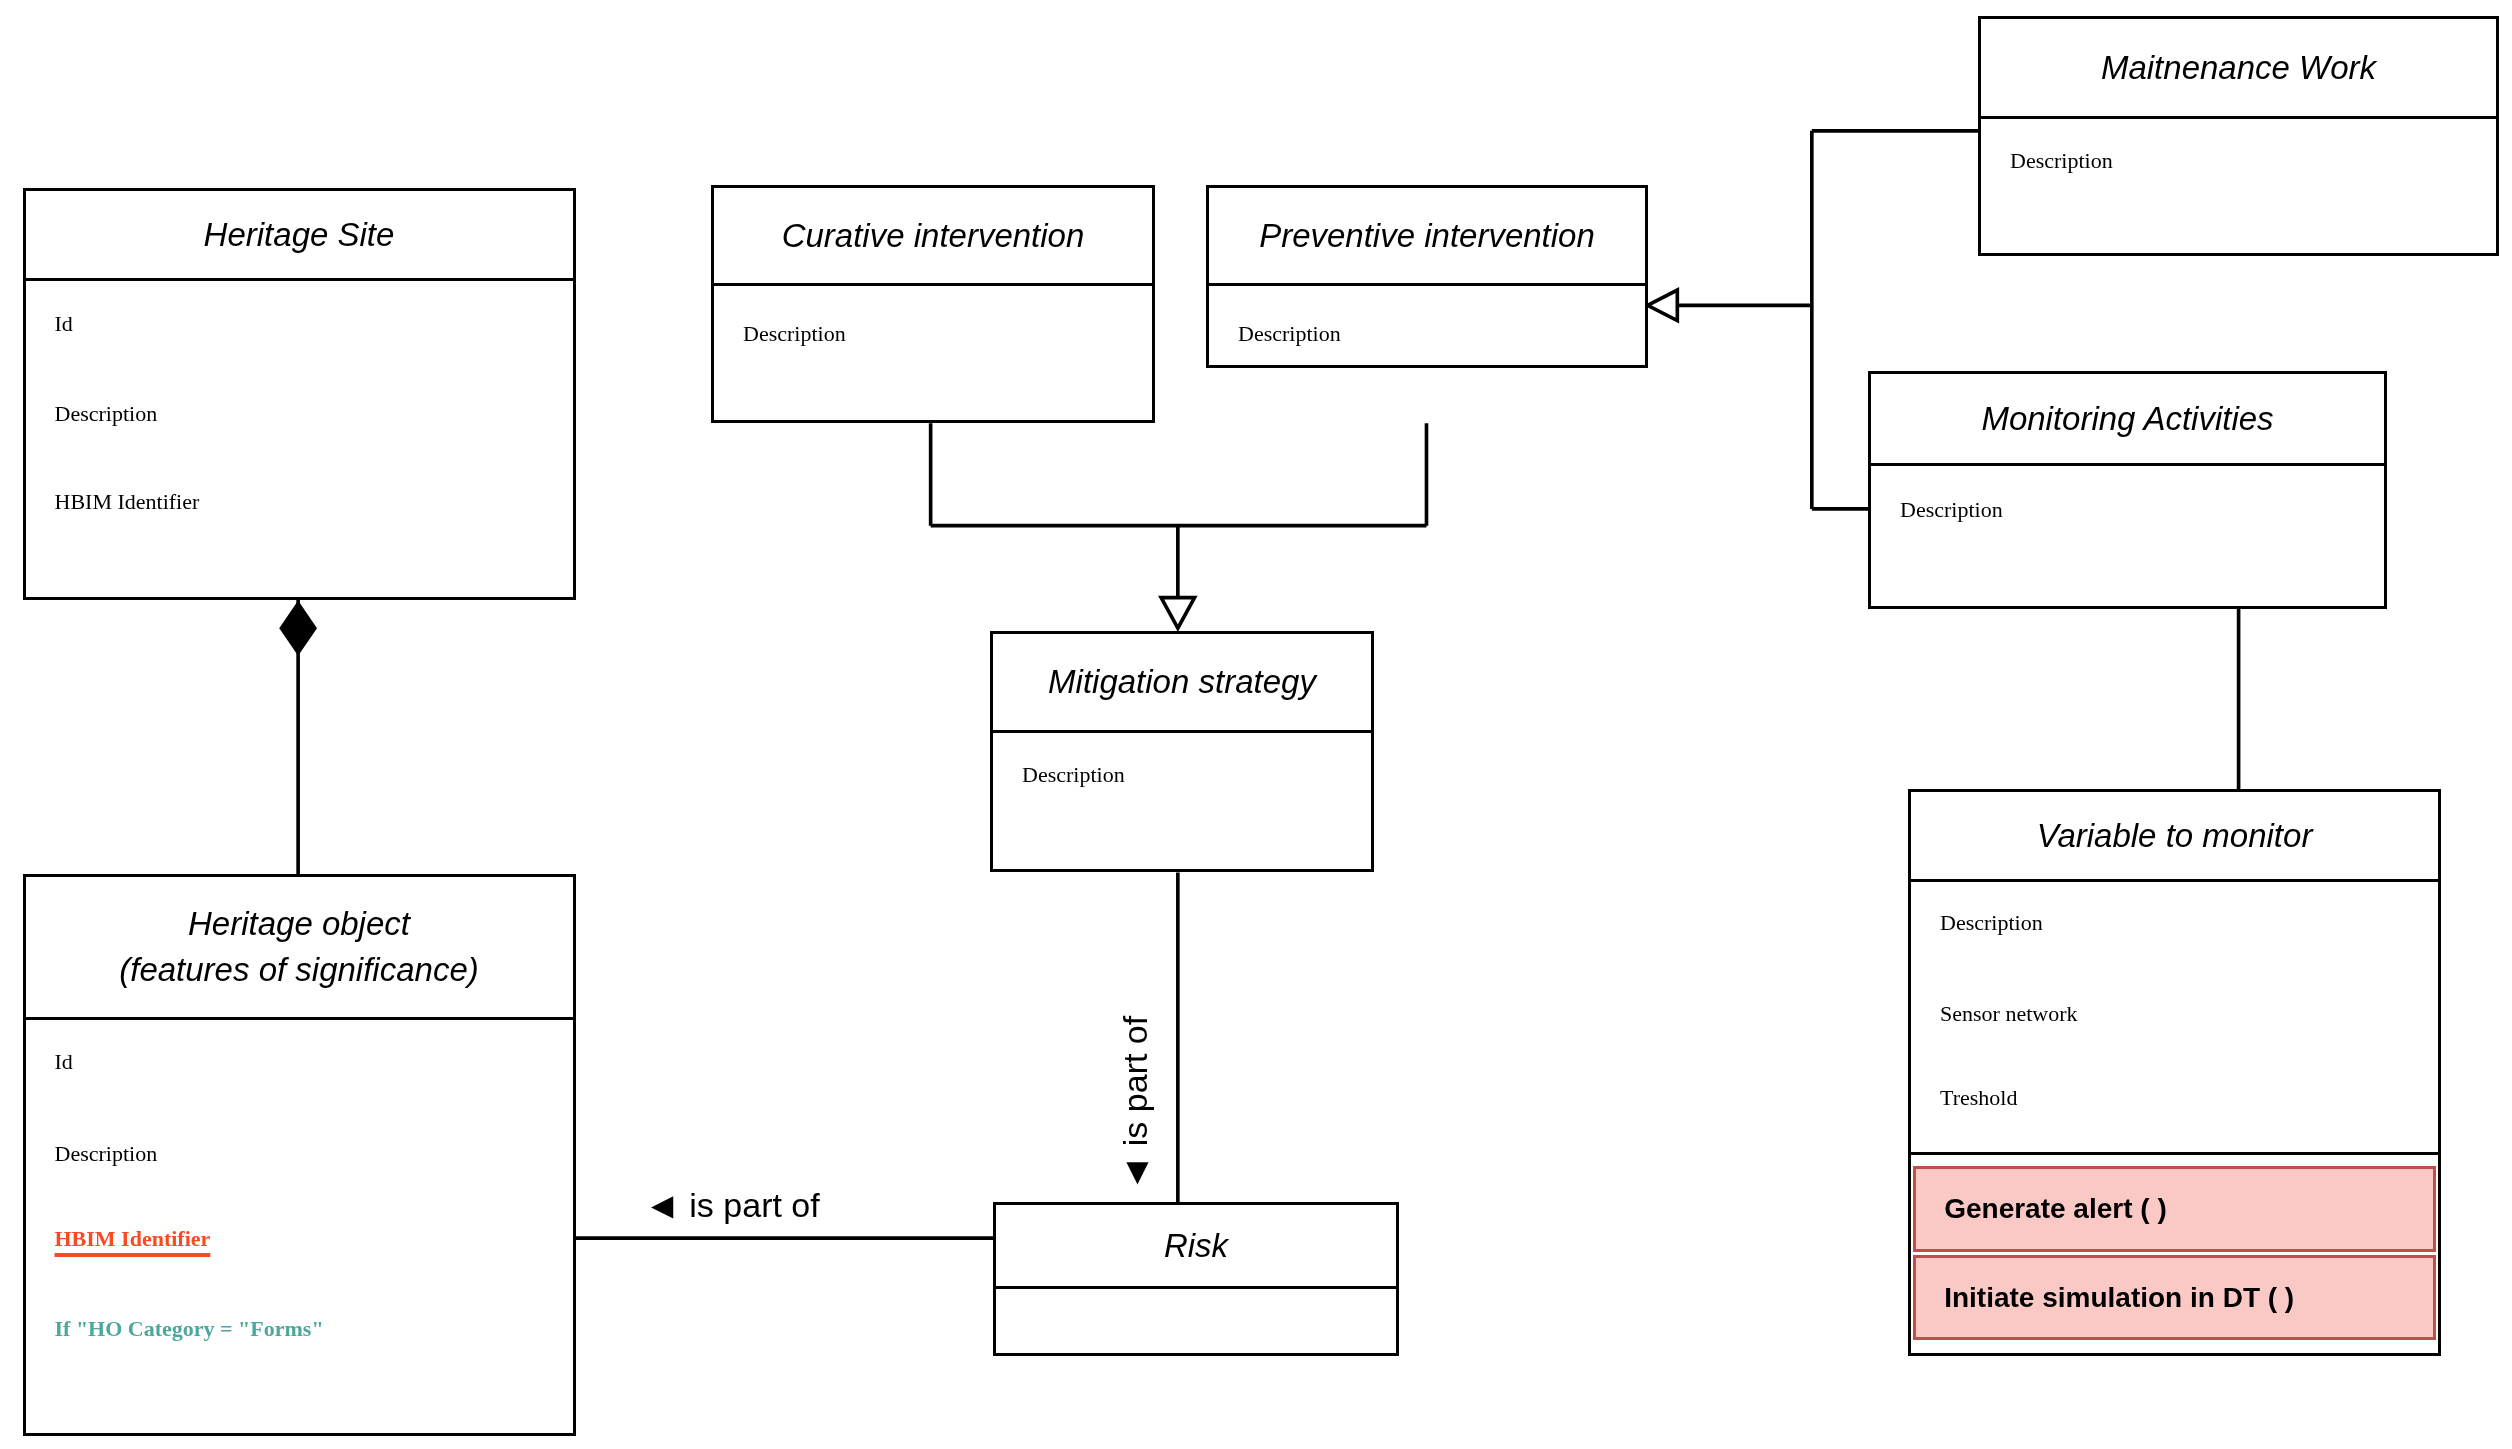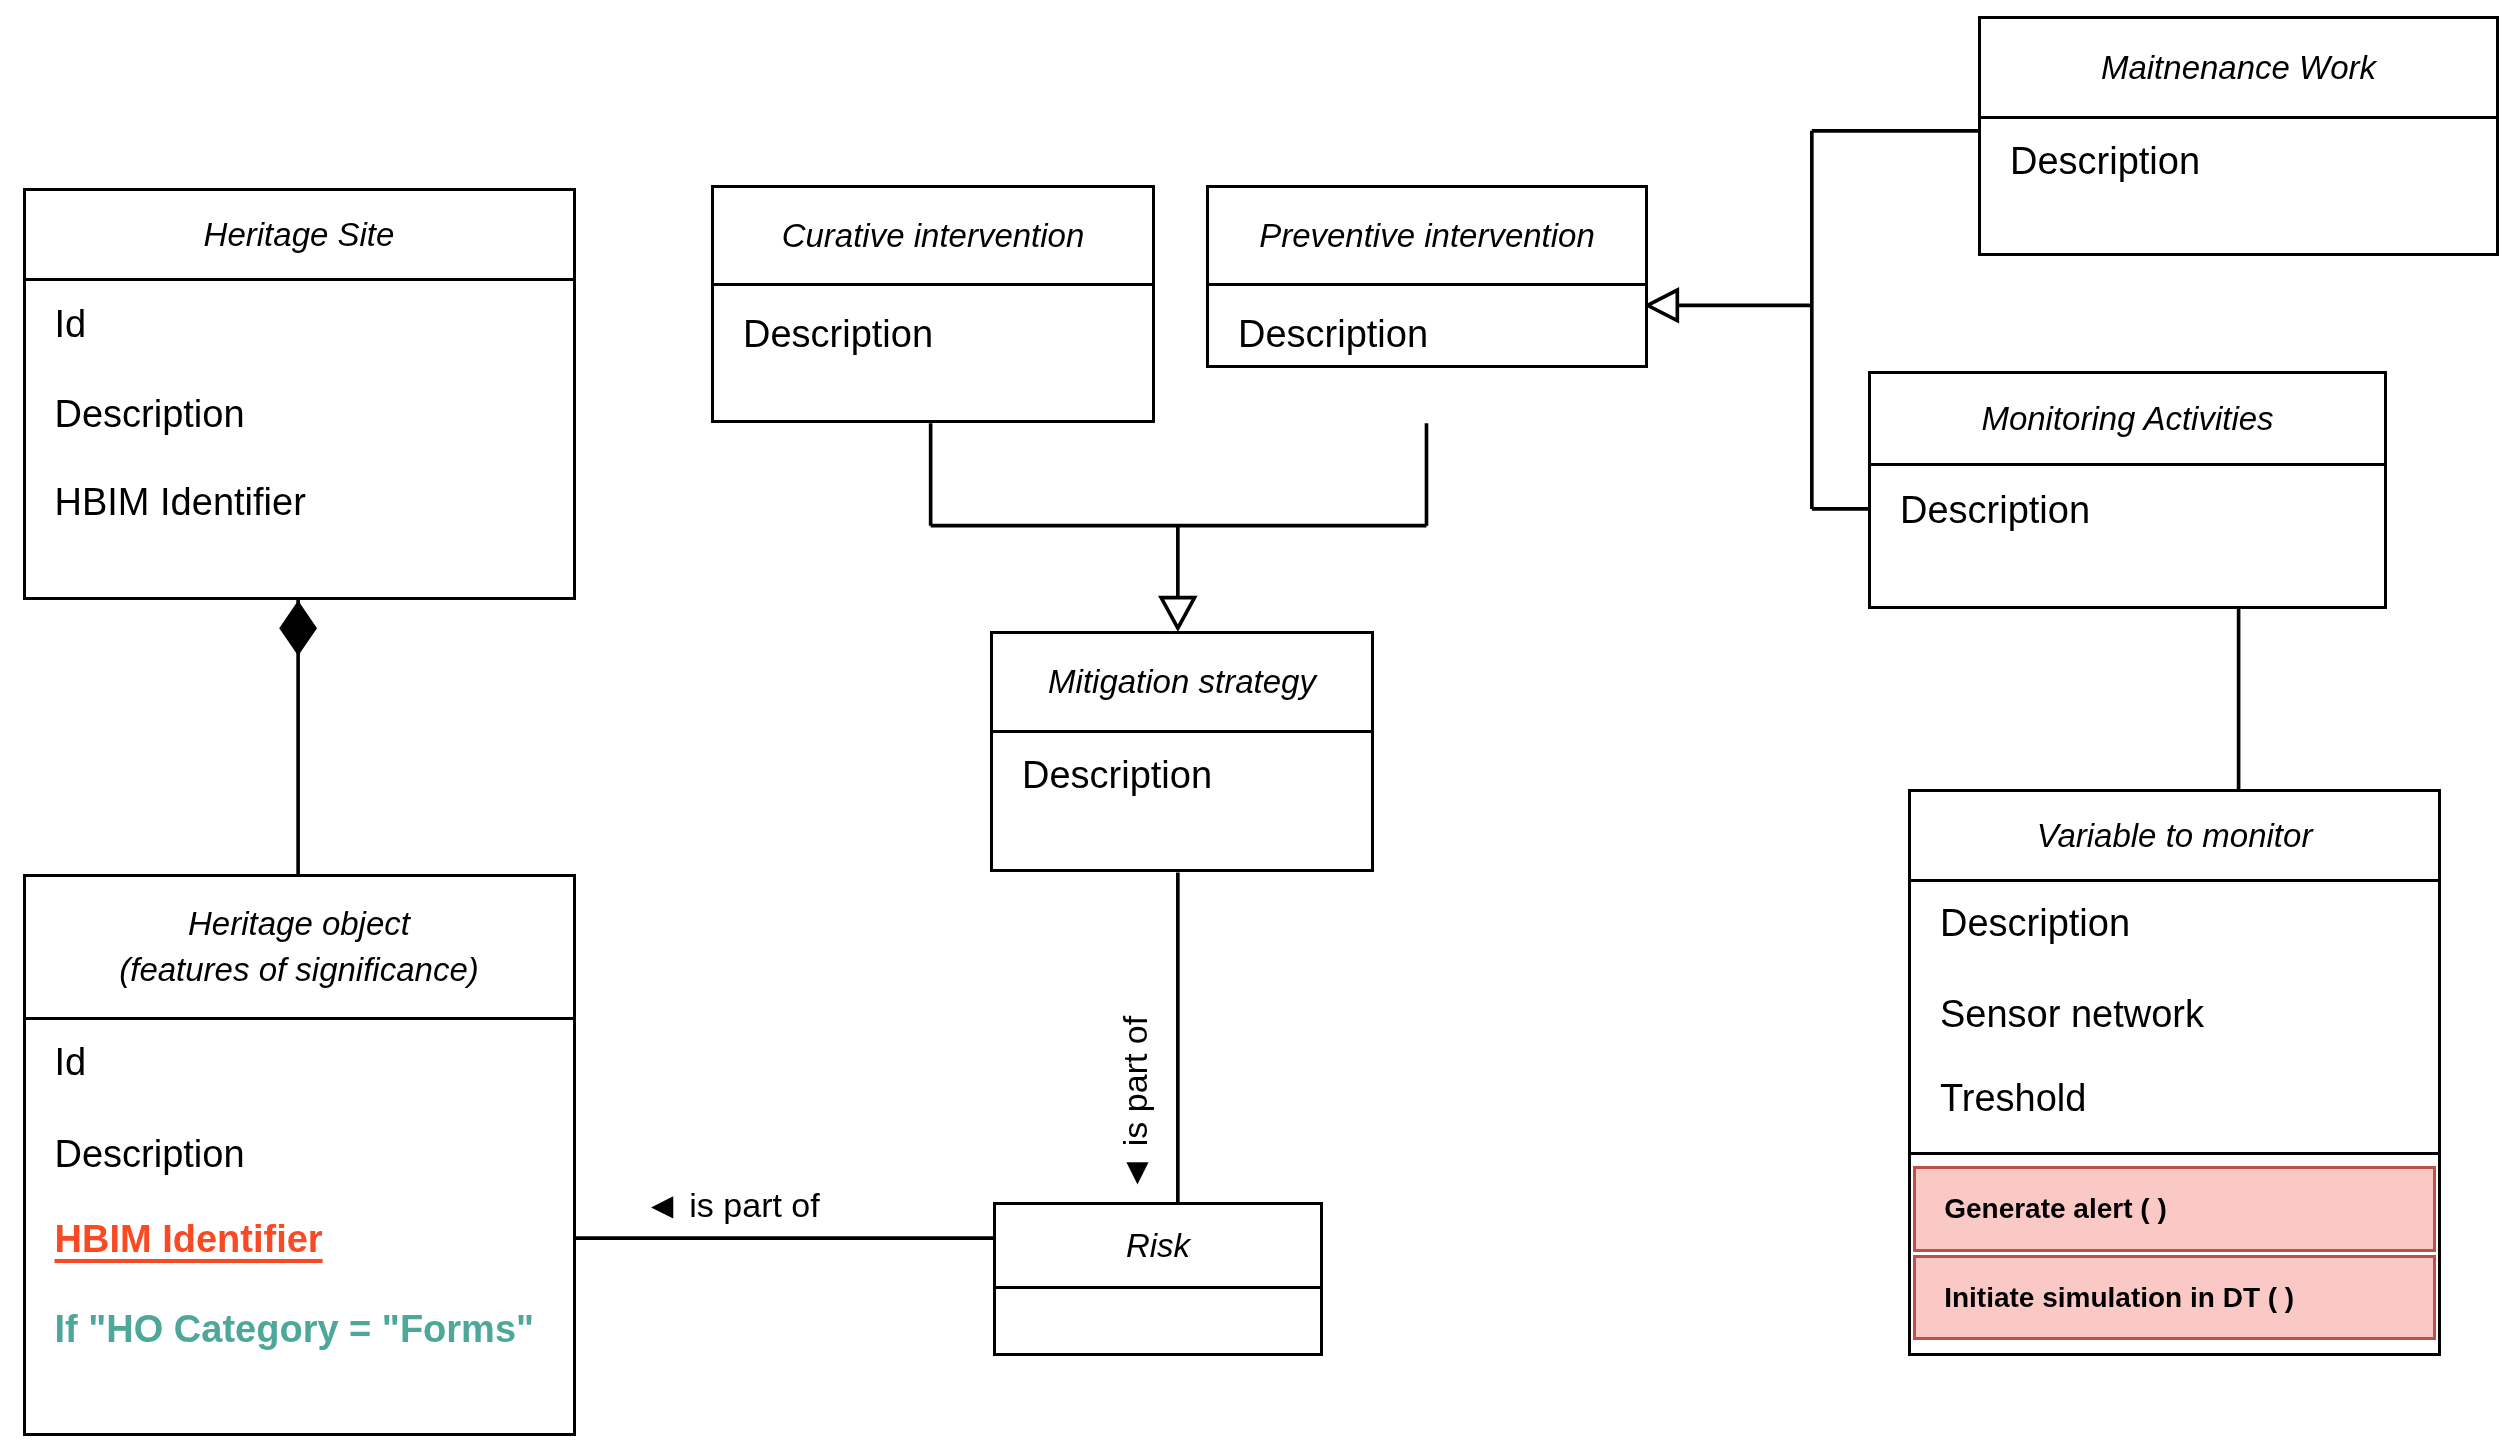--- a/index.html
+++ b/index.html
@@ -17,21 +17,21 @@
     position:absolute; background:var(--box-fill);
     border:3.6px solid var(--line); box-sizing:border-box;
   }
   .box-title{
     border-bottom:3.6px solid var(--line);
     display:flex; flex-direction:column; align-items:center; justify-content:center;
     font-style:italic; font-size:33px; line-height:46px; text-align:center;
   }
   .attr{
     position:absolute; left:29px; right:14.5px; height:44px; line-height:44px;
-    font-size:38px; white-space:nowrap; overflow:visible;
+    font-size:22px; white-space:nowrap; overflow:visible;font-family:Liberation Serif, serif;
   }
   .attr.hbim{
     color:var(--hbim-accent); font-weight:bold;
     text-decoration:underline; text-decoration-thickness:3.6px; text-underline-offset:7.3px;
   }
   .attr.condition{ color:var(--condition-accent); font-weight:bold; }
   .methods{
     position:absolute; left:0; right:0; top:360px; bottom:0;
     border-top:3.6px solid var(--line);
   }
@@ -116,21 +116,21 @@
     <div class="box-title" style="height:140px">
       <div>Heritage object</div>
       <div>(features of significance)</div>
     </div>
     <div class="attr" style="top:163px">Id</div>
     <div class="attr" style="top:255px">Description</div>
     <div class="attr hbim" style="top:340px">HBIM Identifier</div>
     <div class="attr condition" style="top:430px">If "HO Category = "Forms"</div>
   </div>
 
-  <div class="box" style="left:993px;top:1202px;width:330px;height:154px">
+  <div class="box" style="left:993px;top:1202px;width:406px;height:154px">
     <div class="box-title" style="height:81px">Risk</div>
     <div></div>
   </div>
 
   <div class="box" style="left:1908px;top:789px;width:533px;height:567px">
     <div class="box-title" style="height:87px">Variable to monitor</div>
     <div class="attr" style="top:109px">Description</div>
     <div class="attr" style="top:200px">Sensor network</div>
     <div class="attr" style="top:284px">Treshold</div>
     <div class="methods">

